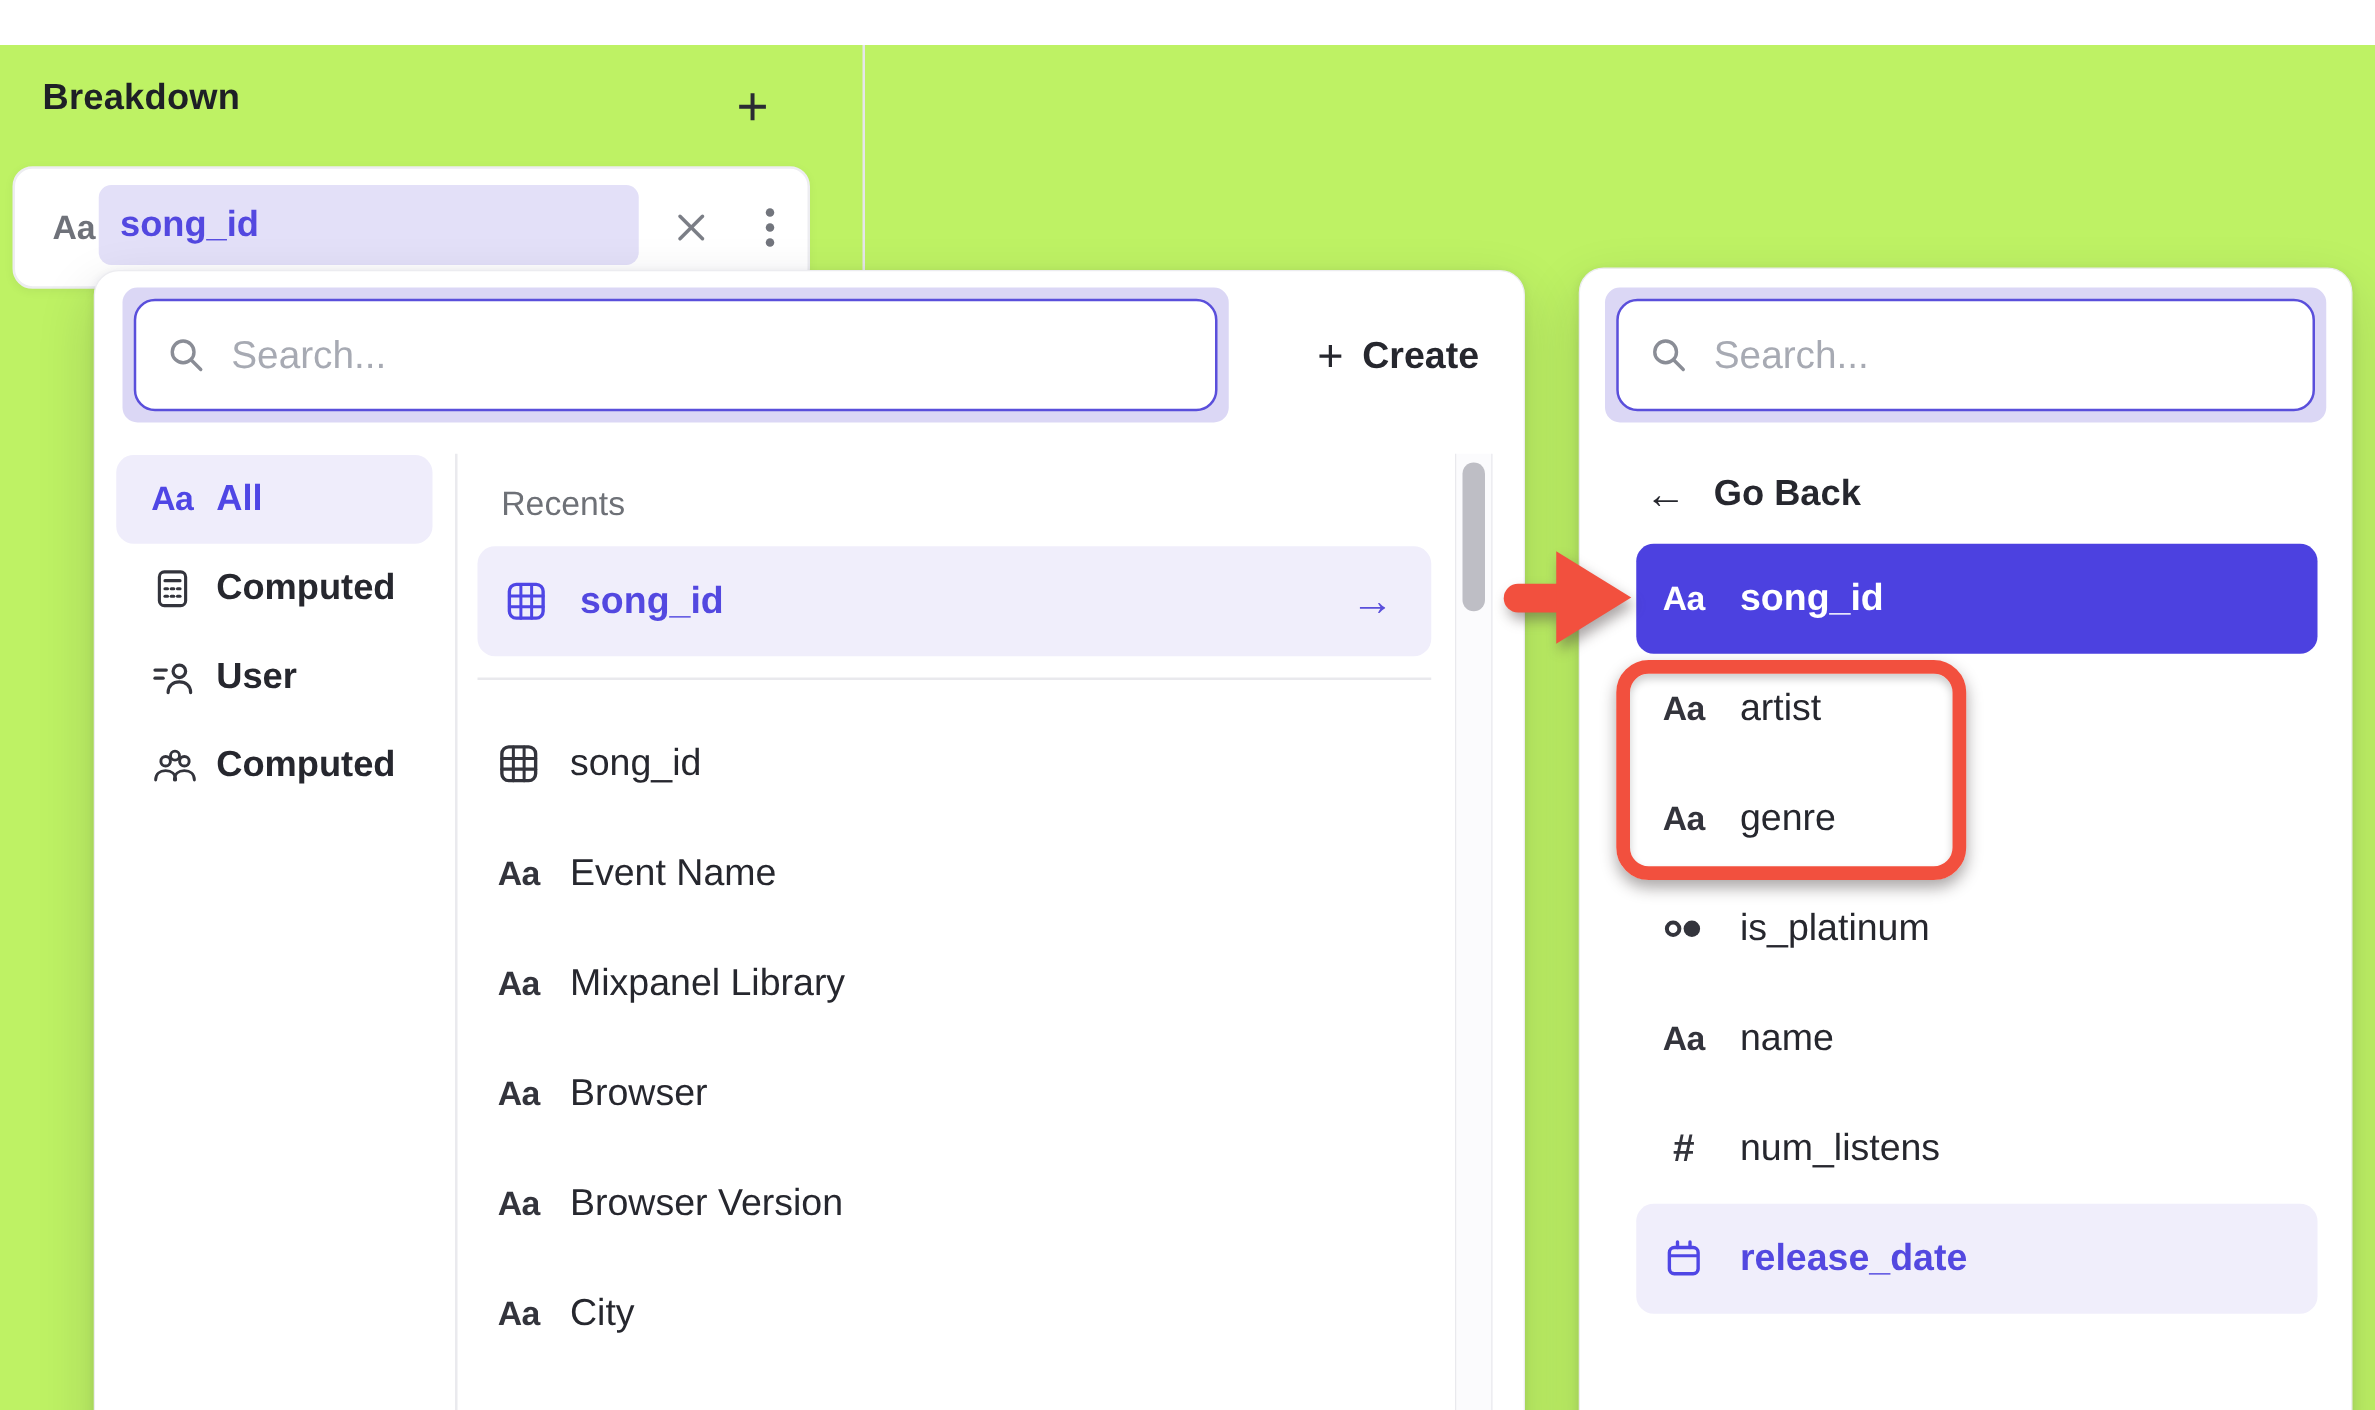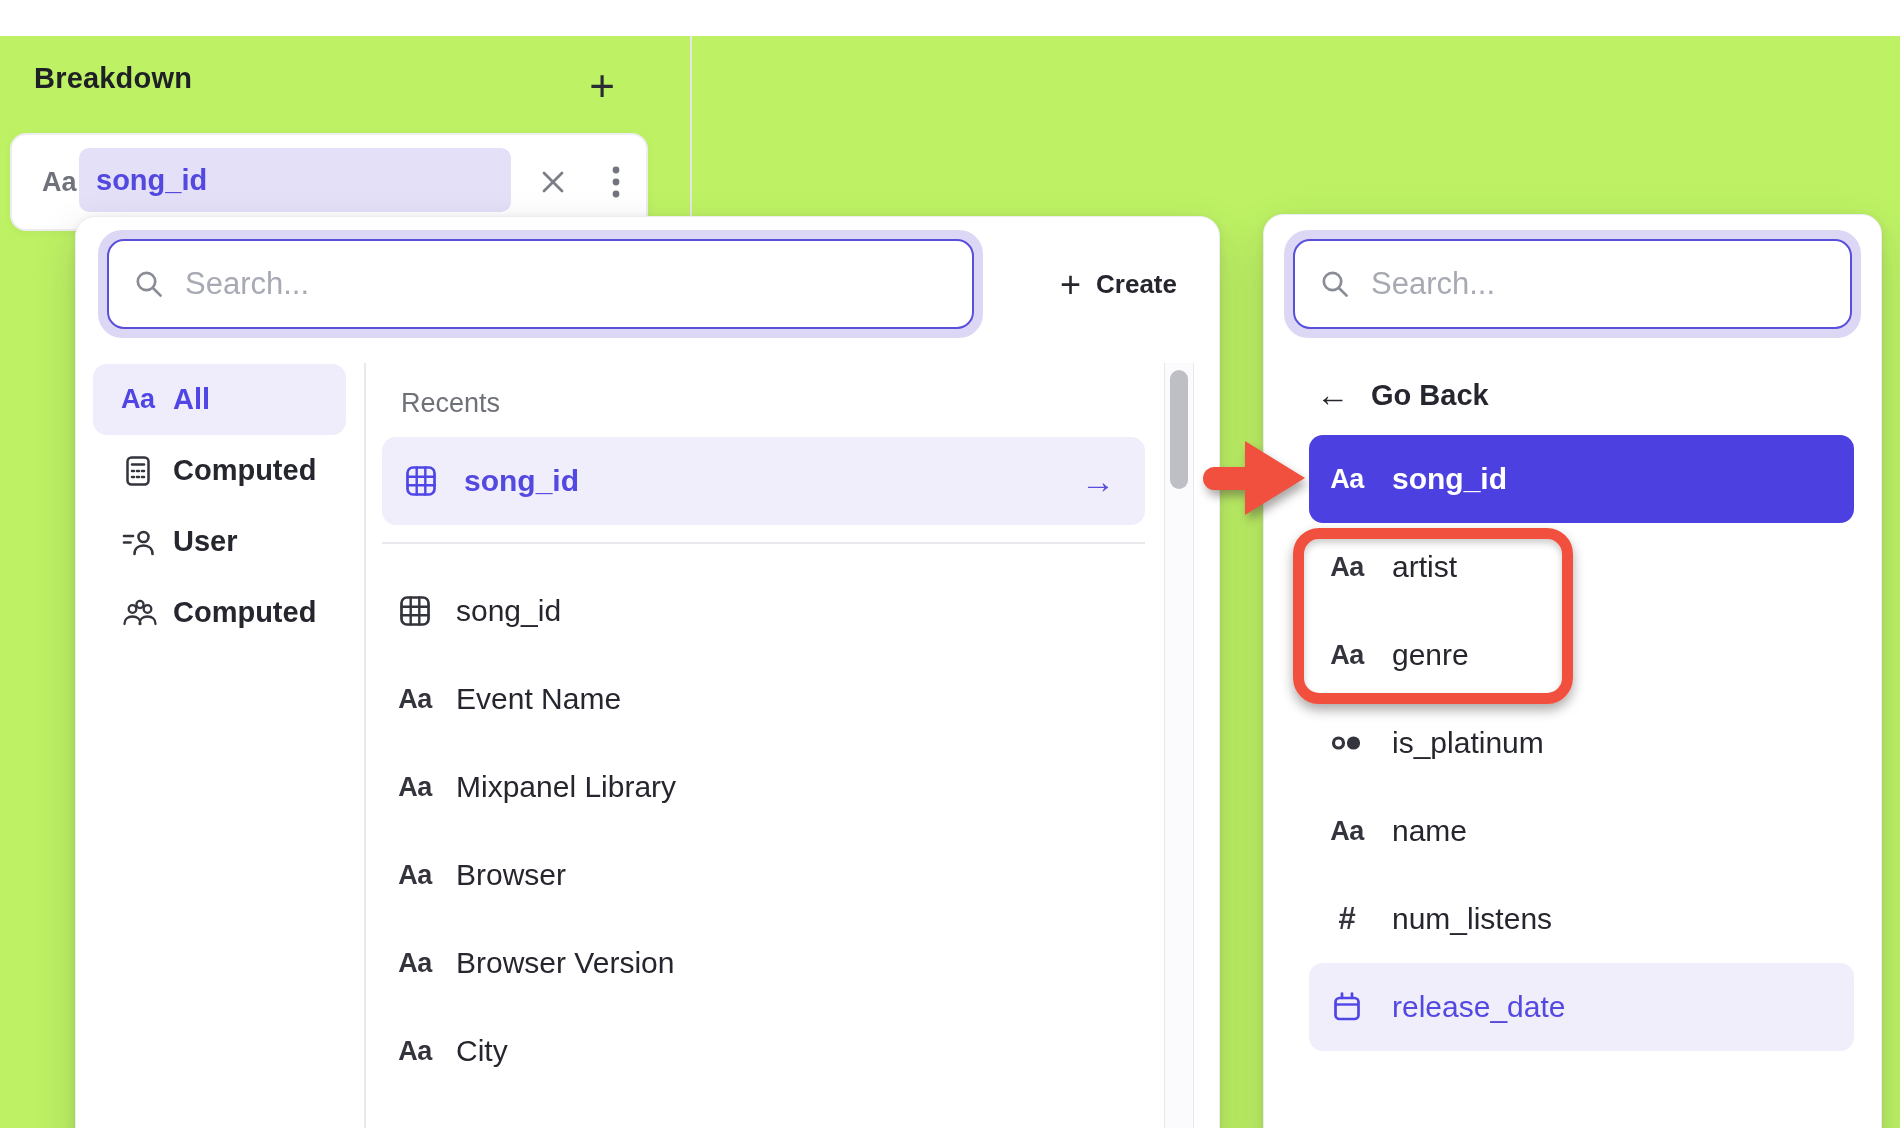--- a/index.html
+++ b/index.html
@@ -23,33 +23,33 @@
   .chip-x{position:absolute;left:527px;top:33px;width:28px;height:28px;cursor:pointer;}
   .chip-kebab{position:absolute;left:598px;top:30px;width:12px;height:34px;cursor:pointer;}
 
   
   .panel{position:absolute;background:#fff;border:1px solid #ECECF0;border-radius:20px;
          box-shadow:0 18px 45px rgba(25,25,45,.16),0 2px 8px rgba(25,25,45,.08);z-index:10;}
   .left-panel{left:75px;top:180px;width:1143px;height:941px;}
   .right-panel{left:1263px;top:178px;width:617px;height:942px;}
 
   
-  .search-wrap{position:absolute;background:#DBD7F5;border-radius:24px;}
+  .search-wrap{position:absolute;background:#DBD7F5;border-radius:12px;}
   .lp-search{left:22px;top:13px;width:885px;height:108px;}
   .rp-search{left:20px;top:15px;width:577px;height:108px;}
   .search-box{position:absolute;inset:9px;background:#fff;border:2.5px solid #5A4FDB;border-radius:17px;
               display:flex;align-items:center;gap:18px;padding-left:24px;box-sizing:border-box;}
   .search-input{flex:1;border:none;outline:none;font-size:31px;color:#26272E;background:transparent;
                 font-family:"Liberation Sans",sans-serif;min-width:0;}
   .search-input::placeholder{color:#A7AAB3;}
 
   .create-btn{position:absolute;left:945px;top:20px;width:195px;height:95px;display:flex;align-items:center;
               justify-content:center;gap:15px;cursor:pointer;}
   .create-plus{font-size:36px;font-weight:400;color:#26272E;line-height:1;}
-  .create-label{font-size:26px;font-weight:600;color:#26272E;}
+  .create-label{font-size:30px;font-weight:600;color:#26272E;}
 
   
   .cat-list{position:absolute;left:17px;top:147px;width:253px;}
   .cat-item{height:71px;display:flex;align-items:center;padding-left:28px;box-sizing:border-box;border-radius:14px;cursor:pointer;}
   .cat-item .icon-slot{width:52px;display:flex;align-items:center;}
   .cat-item .cat-label{font-size:29px;font-weight:600;color:#26272E;}
   .cat-item.selected{background:#EFEDFB;}
   .cat-item.selected .cat-label{color:#4F46E5;}
   .aa-glyph{font-size:27px;font-weight:700;color:#33343C;letter-spacing:-.5px;}
   .aa-glyph.purple{color:#4F46E5;}
@@ -78,21 +78,21 @@
   .goback .arrow-left{font-size:33px;color:#26272E;}
   .goback .gb-label{font-size:29px;font-weight:600;color:#26272E;}
   .rp-list{position:absolute;left:45px;top:220px;width:545px;}
   .rp-row{height:88px;display:flex;align-items:center;padding-left:19px;box-sizing:border-box;gap:26px;
           border-radius:14px;cursor:pointer;}
   .rp-row .row-label{font-size:30px;font-weight:500;color:#26272E;}
   .rp-row.selected{background:#4C41E0;}
   .rp-row.selected .row-label{color:#fff;font-weight:600;}
   .rp-row.selected .aa-glyph{color:#fff;}
   .rp-row.highlighted{background:#F0EEFB;}
-  .rp-row.highlighted .row-label{color:#5348E0;font-weight:400;}
+  .rp-row.highlighted .row-label{color:#5348E0;font-weight:700;}
   .num-glyph{font-size:31px;font-weight:600;color:#33343C;}
 
   
   .anno-box{position:absolute;left:1293px;top:492px;width:258px;height:154px;border:11px solid #F2503E;
             border-radius:26px;box-shadow:0 6px 12px rgba(40,30,30,.38), inset 0 4px 7px rgba(0,0,0,.20);z-index:40;}
   .red-arrow{position:absolute;left:1203px;top:405px;width:102px;height:74px;z-index:50;
              filter:drop-shadow(3px 6px 5px rgba(70,60,60,.45));}
   .red-arrow .tail{position:absolute;left:0;top:26px;width:52px;height:23px;background:#F2503E;border-radius:12px 0 0 12px;}
   .red-arrow .head{position:absolute;left:42px;top:0;width:0;height:0;
                    border-top:37px solid transparent;border-bottom:37px solid transparent;border-left:60px solid #F2503E;}

